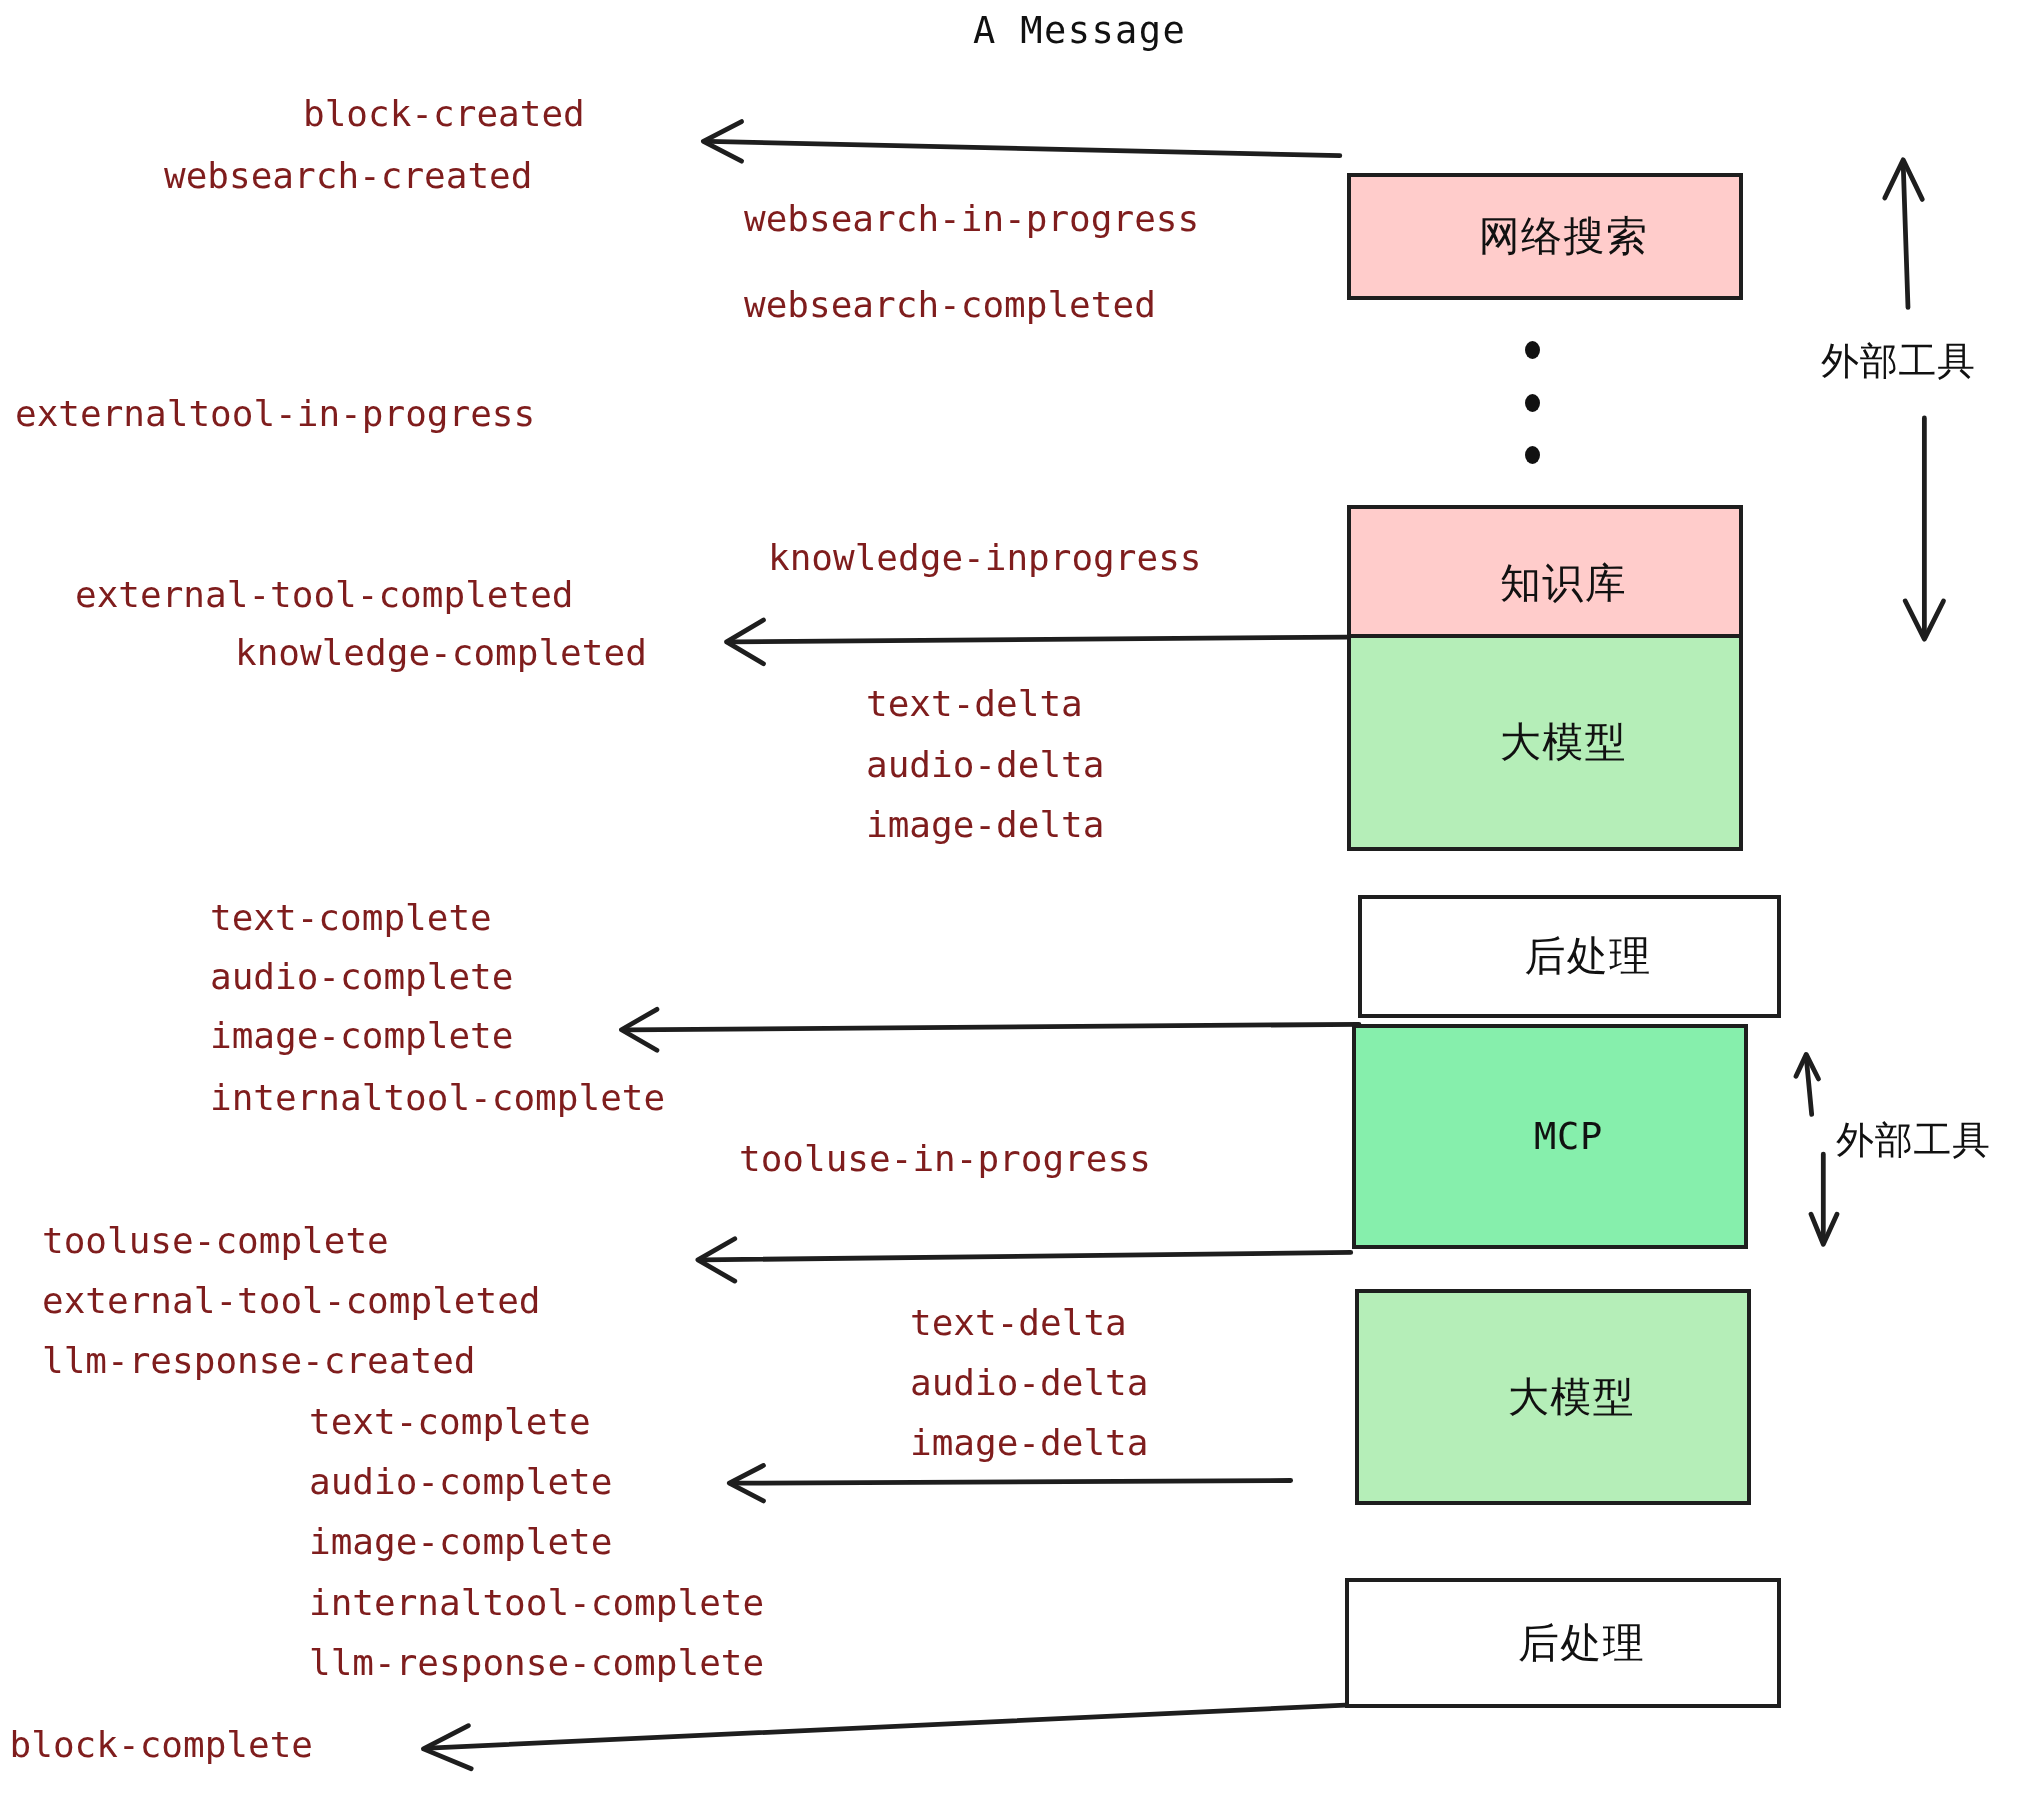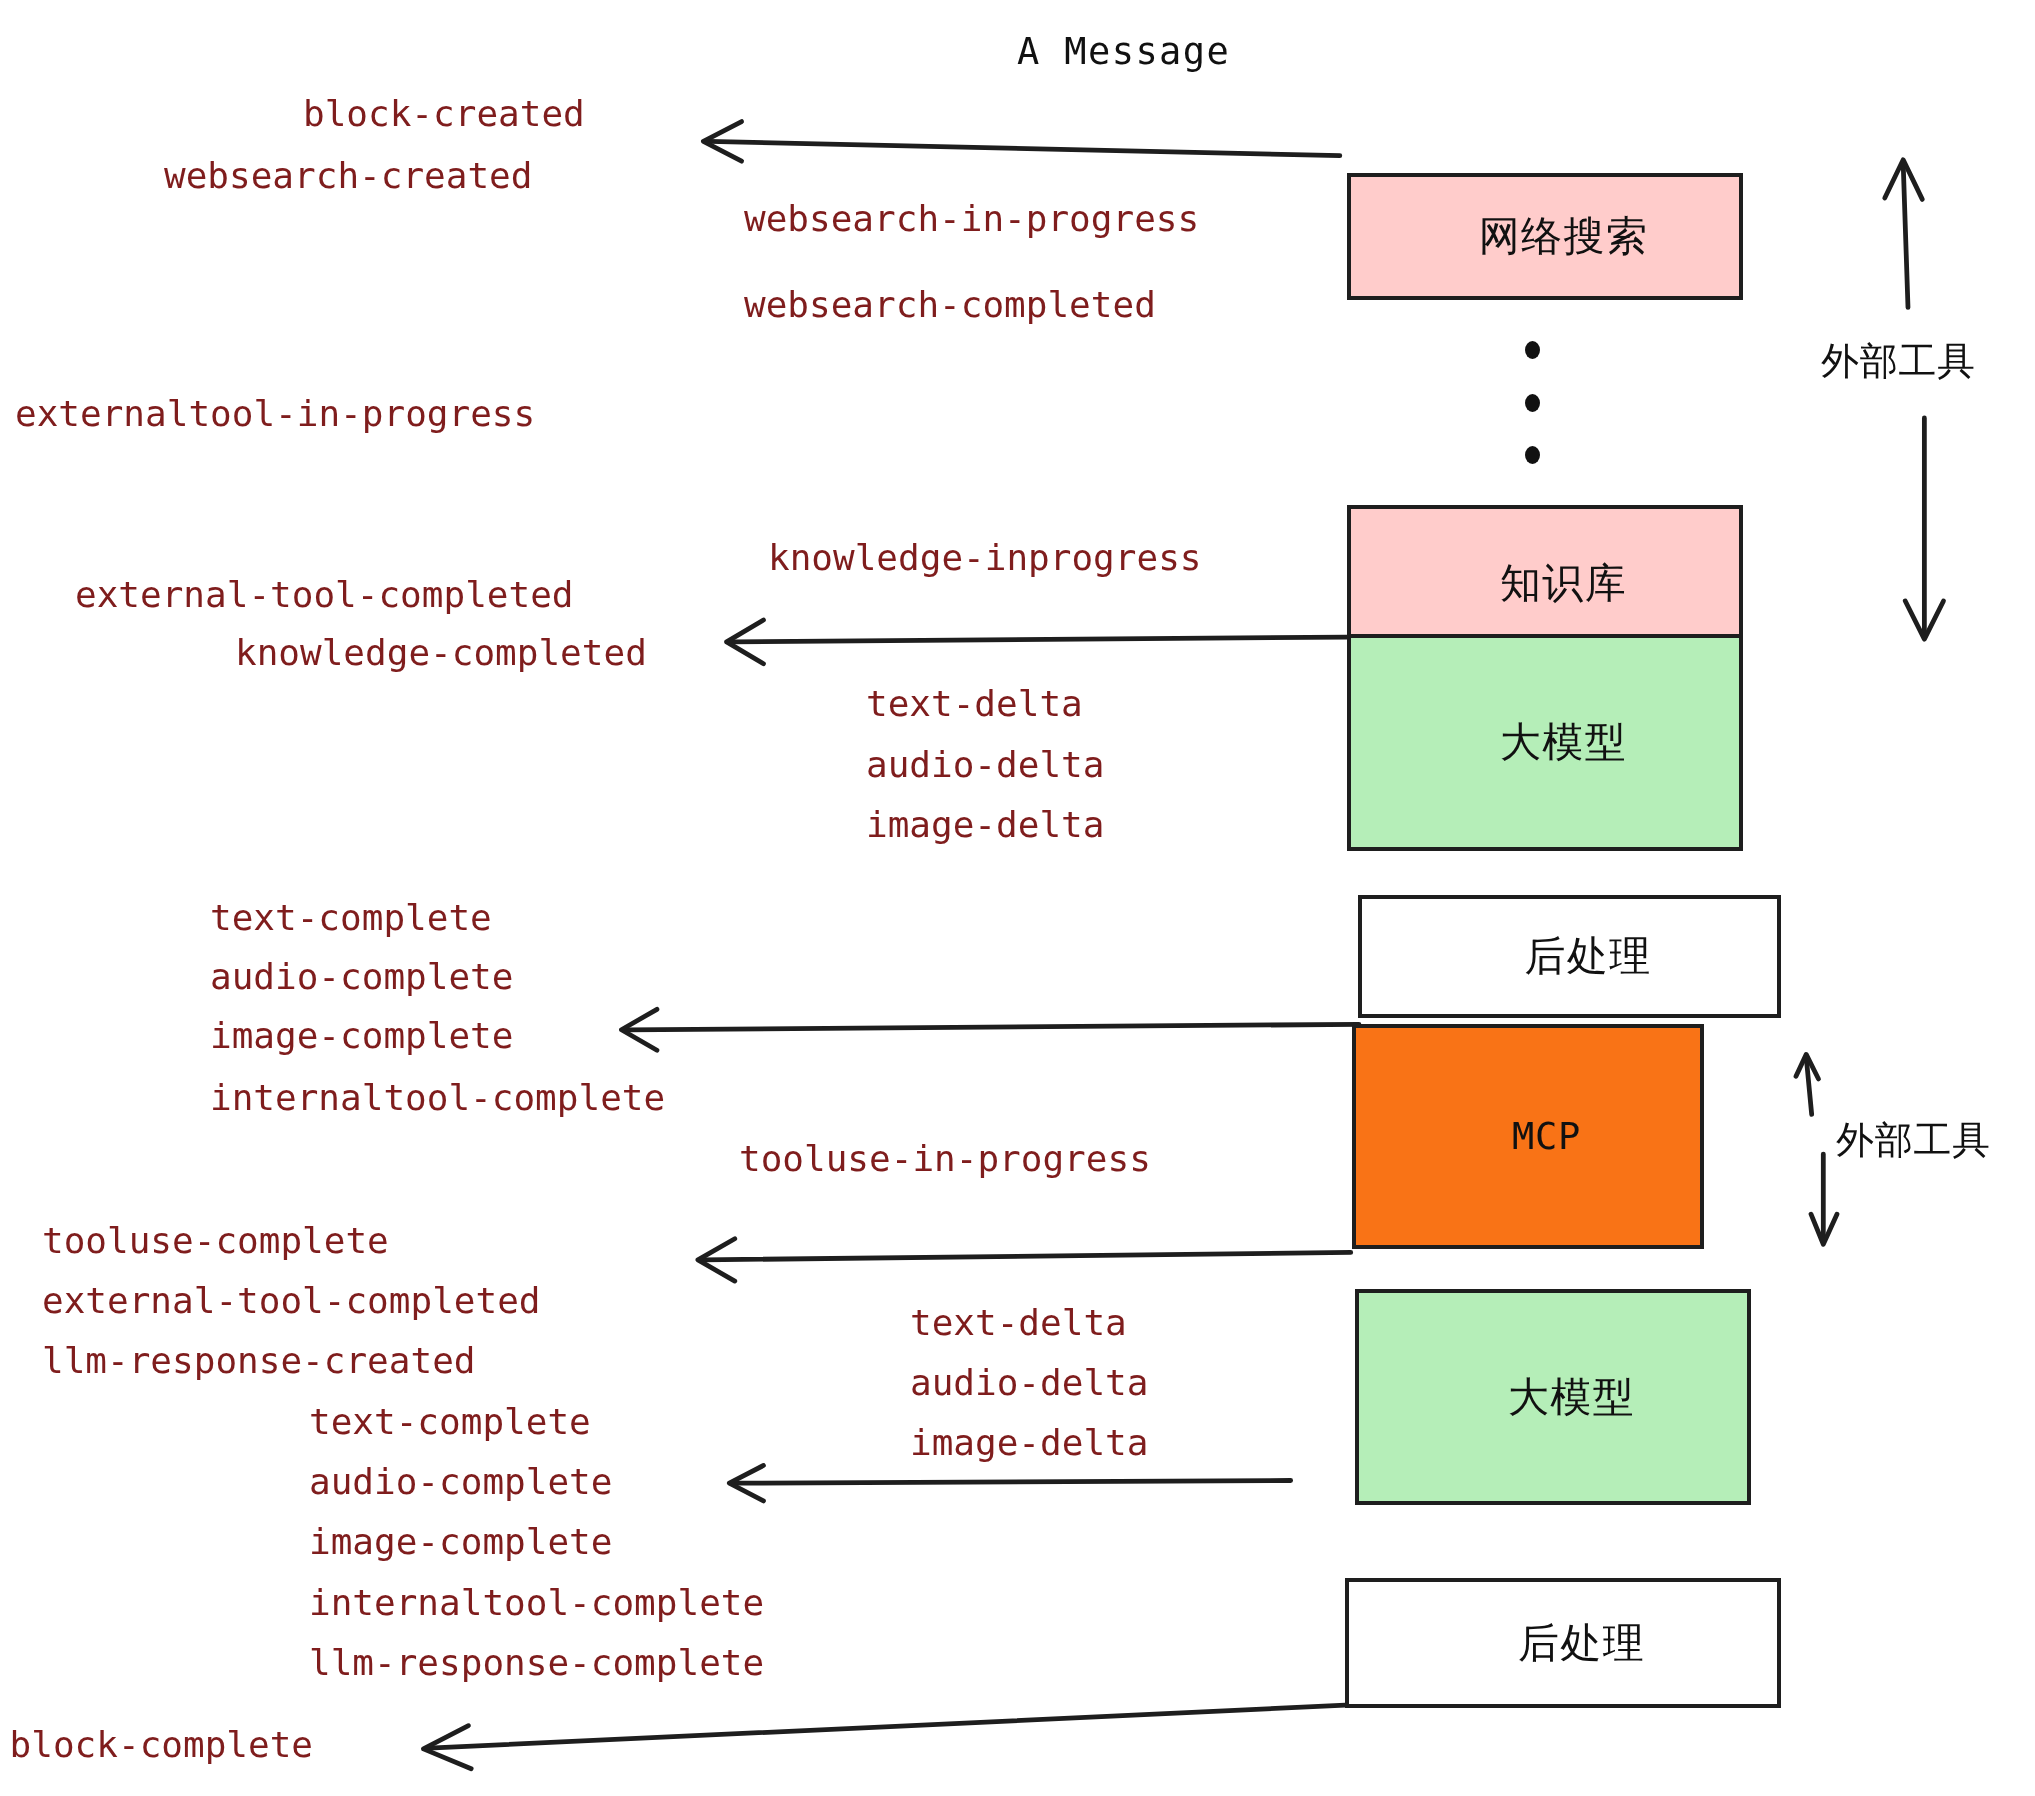--- a/index.html
+++ b/index.html
@@ -81,39 +81,39 @@
     width: 2035px;
     height: 1796px;
     pointer-events: none;
   }
 </style>
 </head>
 <body>
 
 <div id="canvas">
 
-  <div class="title" style="left:973px; top:30px;margin-left:44px;">A Message</div>
+  <div class="title" style="left:973px; top:9px;">A Message</div>
 
   <div class="node" style="left:1347px; top:173px; width:396px; height:127px; background:#ffcccb;">
     <span>网络搜索</span>
   </div>
 
   <div class="node" style="left:1347px; top:505px; width:396px; height:157px; background:#ffcccb;">
     <span>知识库</span>
   </div>
 
   <div class="node" style="left:1347px; top:634px; width:396px; height:217px; background:#b5eeb8;">
     <span>大模型</span>
   </div>
 
   <div class="node" style="left:1358px; top:895px; width:423px; height:123px; background:#ffffff;">
     <span>后处理</span>
   </div>
 
-  <div class="node mcp" style="left:1352px; top:1024px; width:352px; height:225px; background:#f97316;">
+  <div class="node mcp" style="left:1352px; top:1024px; width:396px; height:225px; background:#86efac;">
     <span>MCP</span>
   </div>
 
   <div class="node" style="left:1355px; top:1289px; width:396px; height:216px; background:#b5eeb8;">
     <span>大模型</span>
   </div>
 
   <div class="node" style="left:1345px; top:1578px; width:436px; height:130px; background:#ffffff;">
     <span>后处理</span>
   </div>

